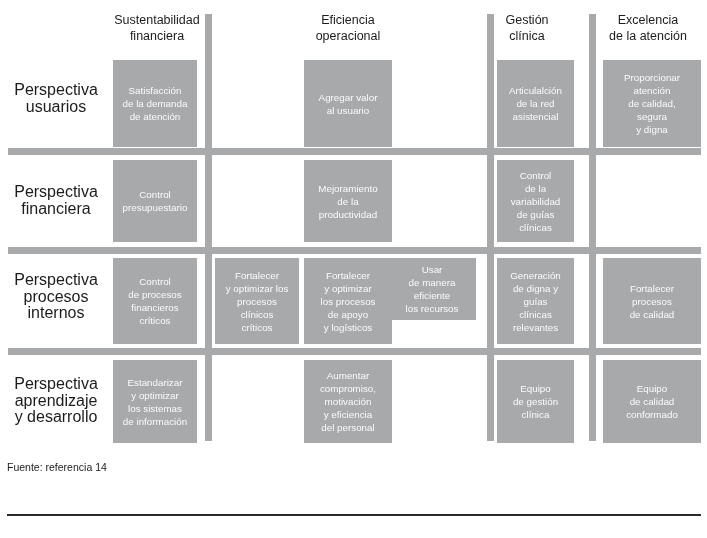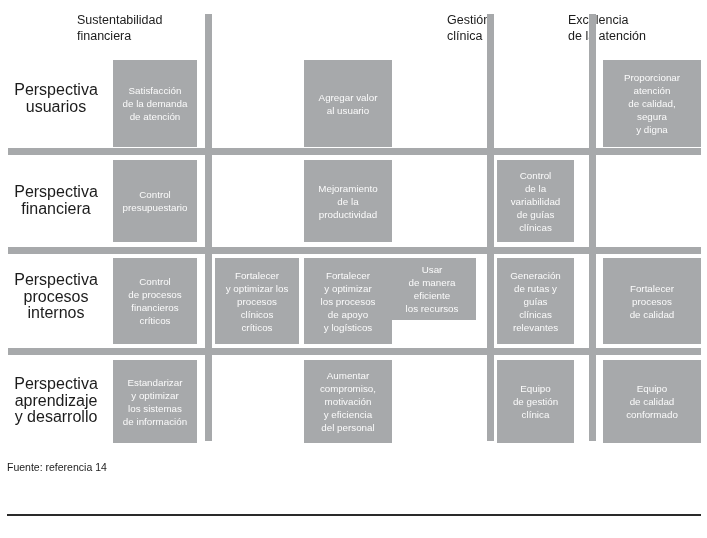--- a/index.html
+++ b/index.html
@@ -1,21 +1,21 @@
 <!DOCTYPE html>
 <html><head>
 <meta charset="utf-8">
 <style>
   html,body{margin:0;padding:0;background:#ffffff;}
   .canvas{
     position:relative;width:707px;height:538px;background:#ffffff;
     font-family:"Liberation Sans", sans-serif;overflow:hidden;
   }
   .hdr{
-    position:absolute;width:160px;
+    position:absolute;width:160px;text-align:center;
     font-size:12.5px;line-height:16px;color:#1c1c1c;white-space:pre-line;
   }
   .rowlbl{
     position:absolute;left:0;width:112px;text-align:center;
     font-size:16px;line-height:16.5px;color:#1c1c1c;white-space:pre-line;
   }
   .vdiv{position:absolute;top:14px;height:427px;width:7px;background:#a7a9ab;}
   .hdiv{position:absolute;left:8px;width:693px;height:7px;background:#a7a9ab;}
   .box{
     position:absolute;background:#a7a9ab;color:#fbfbfb;
@@ -33,20 +33,22 @@
   }
   .rule{position:absolute;left:7px;top:514px;width:694px;height:2px;background:#2a2a2a;}
 </style>
 </head>
 <body>
 
 <div class="canvas">
 
   <div class="hdr" style="left:77px;top:12px">Sustentabilidad
 financiera</div>
+  <div class="hdr" style="left:268px;top:12px">Eficiencia
+operacional</div>
   <div class="hdr" style="left:447px;top:12px">Gestión
 clínica</div>
   <div class="hdr" style="left:568px;top:12px">Excelencia
 de la atención</div>
 
   <div class="rowlbl" style="top:82px">Perspectiva
 usuarios</div>
   <div class="rowlbl" style="top:184px">Perspectiva
 financiera</div>
   <div class="rowlbl" style="top:272px">Perspectiva
@@ -62,20 +64,23 @@
 
   <div class="hdiv" style="top:148px"></div>
   <div class="hdiv" style="top:247px"></div>
   <div class="hdiv" style="top:348px"></div>
 
   <div class="box" style="left:113px;top:60px;width:84px;height:87px">Satisfacción
 de la demanda
 de atención</div>
   <div class="box" style="left:304px;top:60px;width:88px;height:87px">Agregar valor
 al usuario</div>
+  <div class="box" style="left:497px;top:60px;width:77px;height:87px">Articulalción
+de la red
+asistencial</div>
   <div class="box" style="left:603px;top:60px;width:98px;height:87px">Proporcionar
 atención
 de calidad,
 segura
 y digna</div>
 
   <div class="box" style="left:113px;top:160px;width:84px;height:82px">Control
 presupuestario</div>
   <div class="box" style="left:304px;top:160px;width:88px;height:82px">Mejoramiento
 de la
@@ -98,21 +103,21 @@
   <div class="box" style="left:304px;top:258px;width:88px;height:86px">Fortalecer
 y optimizar
 los procesos
 de apoyo
 y logísticos</div>
   <div class="box" style="left:388px;top:258px;width:88px;height:62px">Usar
 de manera
 eficiente
 los recursos</div>
   <div class="box" style="left:497px;top:258px;width:77px;height:86px">Generación
-de rutas y
+de digna y
 guías
 clínicas
 relevantes</div>
   <div class="box" style="left:603px;top:258px;width:98px;height:86px">Fortalecer
 procesos
 de calidad</div>
 
   <div class="box" style="left:113px;top:360px;width:84px;height:83px">Estandarizar
 y optimizar
 los sistemas

